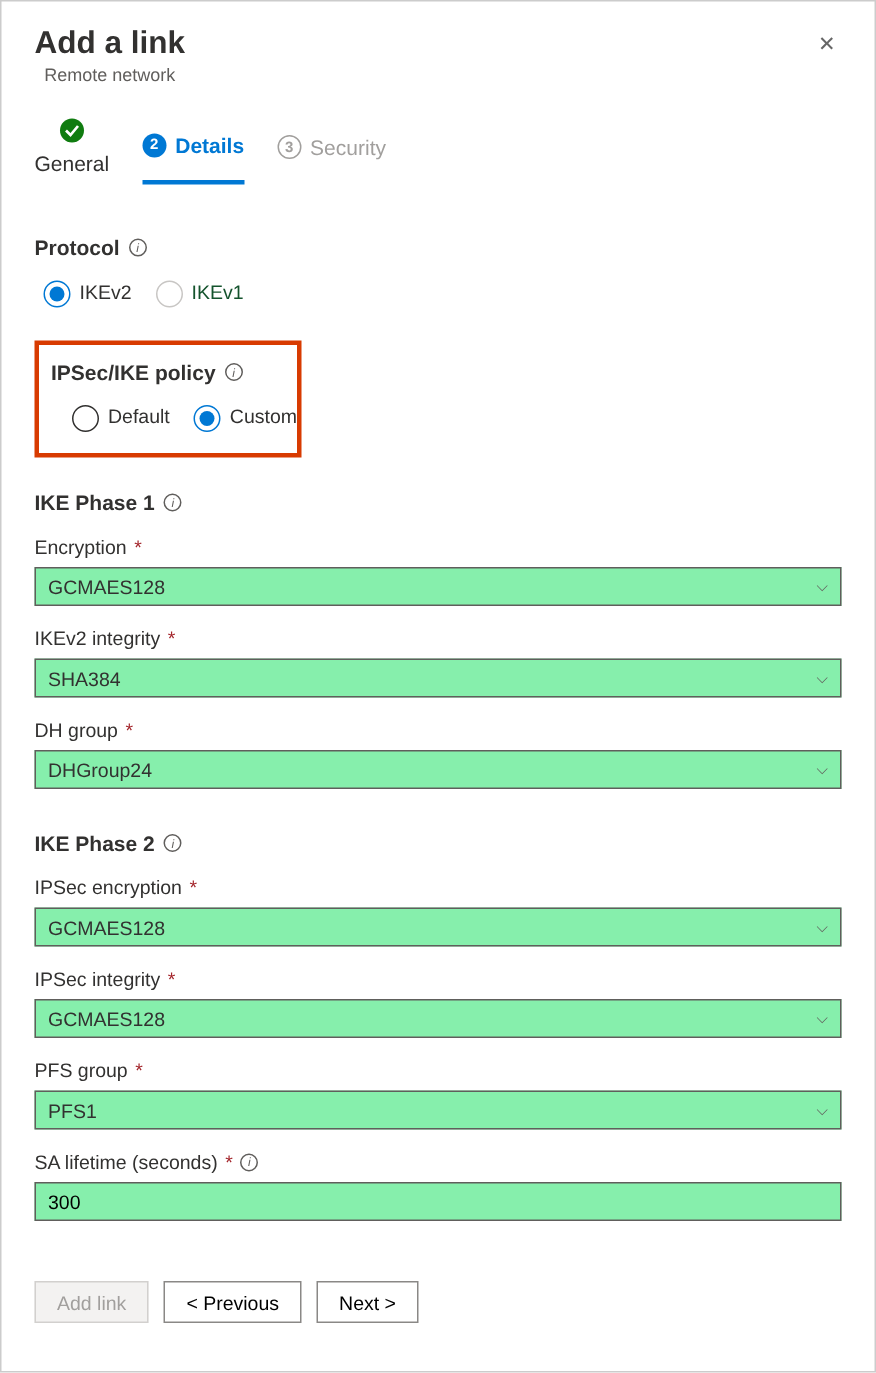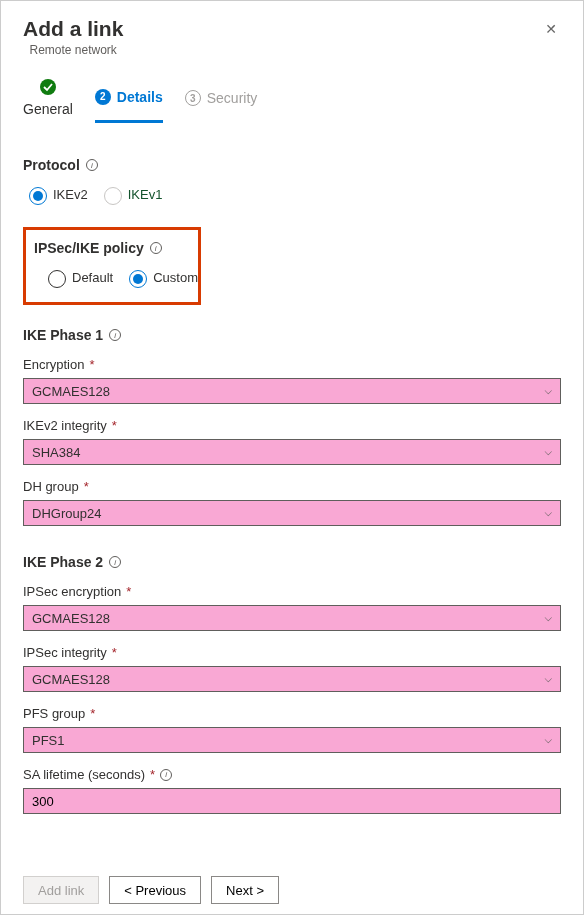--- a/index.html
+++ b/index.html
@@ -129,39 +129,39 @@
       font-size: 13px;
       margin-top: 14px;
       display: flex;
       align-items: center;
       gap: 5px;
     }
     .req { color: #a4262c; }
     .select, .text-input {
       width: 100%;
       border: 1px solid #605e5c;
-      background: #f9a8d4;
+      background: #86efac;
       height: 26px;
       margin-top: 6px;
       padding: 3px 8px;
       font-size: 13px;
       font-family: inherit;
       display: flex;
       align-items: center;
       justify-content: space-between;
       cursor: pointer;
     }
     .chevron {
       font-size: 10px;
       color: #605e5c;
     }
 
     
     .footer {
-      padding: 10px 22px 10px 22px;
+      padding: 10px 22px 32px 22px;
       display: flex;
       gap: 10px;
     }
     .btn {
       height: 28px;
       padding: 0 14px;
       font-size: 13px;
       font-family: inherit;
       border: 1px solid #8a8886;
       background: #fff;

